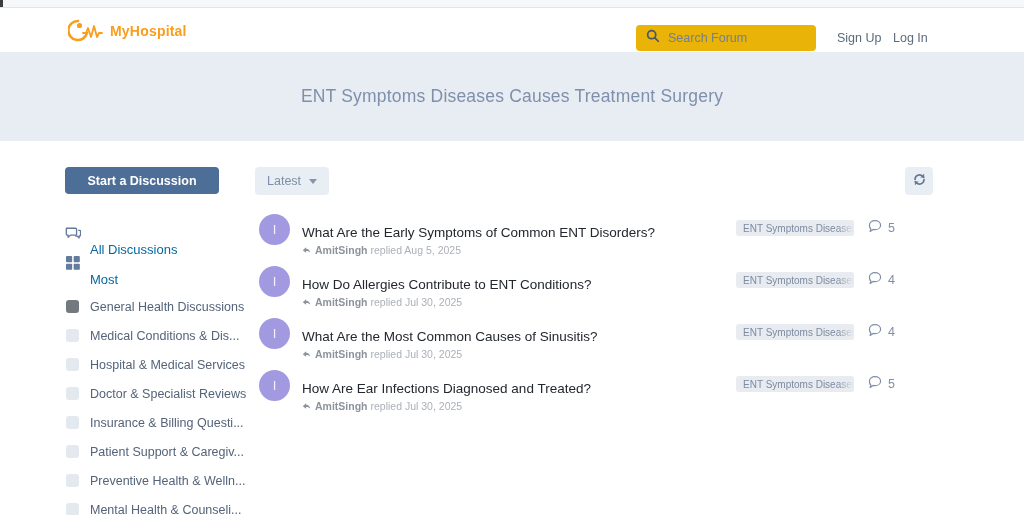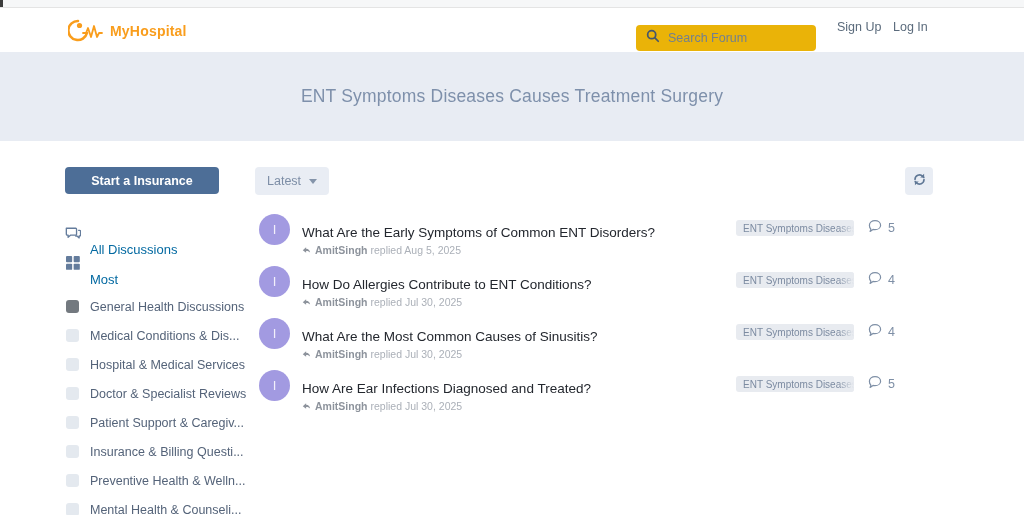--- a/index.html
+++ b/index.html
@@ -15,21 +15,21 @@
   .logo { position:absolute; left:68px; top:9px; display:flex; align-items:center; cursor:pointer; }
   .logo svg { display:block; }
   .logo-text { color:#f99d1c; font-weight:700; font-size:14px; letter-spacing:.2px; margin-left:-4px; }
 
   .search-box { position:absolute; left:636px; top:17px; width:180px; height:26px;
     background:#eab308; border:none; border-radius:4px; display:flex; align-items:center; padding:0 10px; }
   .search-box input { border:none; background:transparent; outline:none; font-size:12.5px;
     color:#39475a; width:140px; margin-left:8px; font-family:inherit; }
   .search-box input::placeholder { color:#72808f; opacity:1; }
 
-  .auth-link { position:absolute; top:12px; font-size:12.5px; color:#5b6b7c; cursor:pointer; }
+  .auth-link { position:absolute; top:23px; font-size:12.5px; color:#5b6b7c; cursor:pointer; }
   .signup { left:837px; } .login { left:893px; }
 
   
   .hero { height:89px; background:#e8ecf3; display:flex; align-items:center; justify-content:center; }
   .hero h1 { font-size:17.5px; font-weight:400; color:#7e90ab; letter-spacing:.2px; }
 
   
   .content { display:flex; padding:26px 0 0 65px; }
   .sidebar { width:154px; flex:none; }
   .main { width:680px; margin-left:36px; flex:none; }
@@ -110,21 +110,21 @@
   <span class="auth-link login">Log In</span>
 </div>
 
 <div class="hero">
   <h1>ENT Symptoms Diseases Causes Treatment Surgery</h1>
 </div>
 
 <div class="content">
 
   <div class="sidebar">
-    <button class="start-btn">Start a Insurance</button>
+    <button class="start-btn">Start a Discussion</button>
 
     <div class="side-nav">
       <div class="side-nav-item">
         <span class="nicon">
           <svg width="16" height="14" viewBox="0 0 18 15">
             <path d="M1.5 2.2 h10.5 a1 1 0 0 1 1 1 v5.6 a1 1 0 0 1 -1 1 H6.5 L3.5 12.3 v-2.5 H2.5 a1 1 0 0 1 -1 -1 z" fill="none" stroke="#647c9c" stroke-width="1.5" stroke-linejoin="round"></path>
             <path d="M14.8 4.5 h1.7 a1 1 0 0 1 1 1 v4.4 a1 1 0 0 1 -1 1 h-.6 v2.1 l-2.4 -2.1 h-2" fill="none" stroke="#647c9c" stroke-width="1.5" stroke-linejoin="round"></path>
           </svg>
         </span>
         <span class="nlabel">All Discussions</span>
@@ -154,25 +154,25 @@
       <div class="cat-item">
         <span class="cat-swatch"></span>
         <span class="cat-label">Hospital &amp; Medical Services</span>
       </div>
       <div class="cat-item">
         <span class="cat-swatch"></span>
         <span class="cat-label">Doctor &amp; Specialist Reviews</span>
       </div>
       <div class="cat-item">
         <span class="cat-swatch"></span>
+        <span class="cat-label">Insurance &amp; Billing Questi...</span>
+      </div>
+      <div class="cat-item">
+        <span class="cat-swatch"></span>
         <span class="cat-label">Patient Support &amp; Caregiv...</span>
-      </div>
-      <div class="cat-item">
-        <span class="cat-swatch"></span>
-        <span class="cat-label">Insurance &amp; Billing Questi...</span>
       </div>
       <div class="cat-item">
         <span class="cat-swatch"></span>
         <span class="cat-label">Preventive Health &amp; Welln...</span>
       </div>
       <div class="cat-item">
         <span class="cat-swatch"></span>
         <span class="cat-label">Mental Health &amp; Counseli...</span>
       </div>
     </div>

